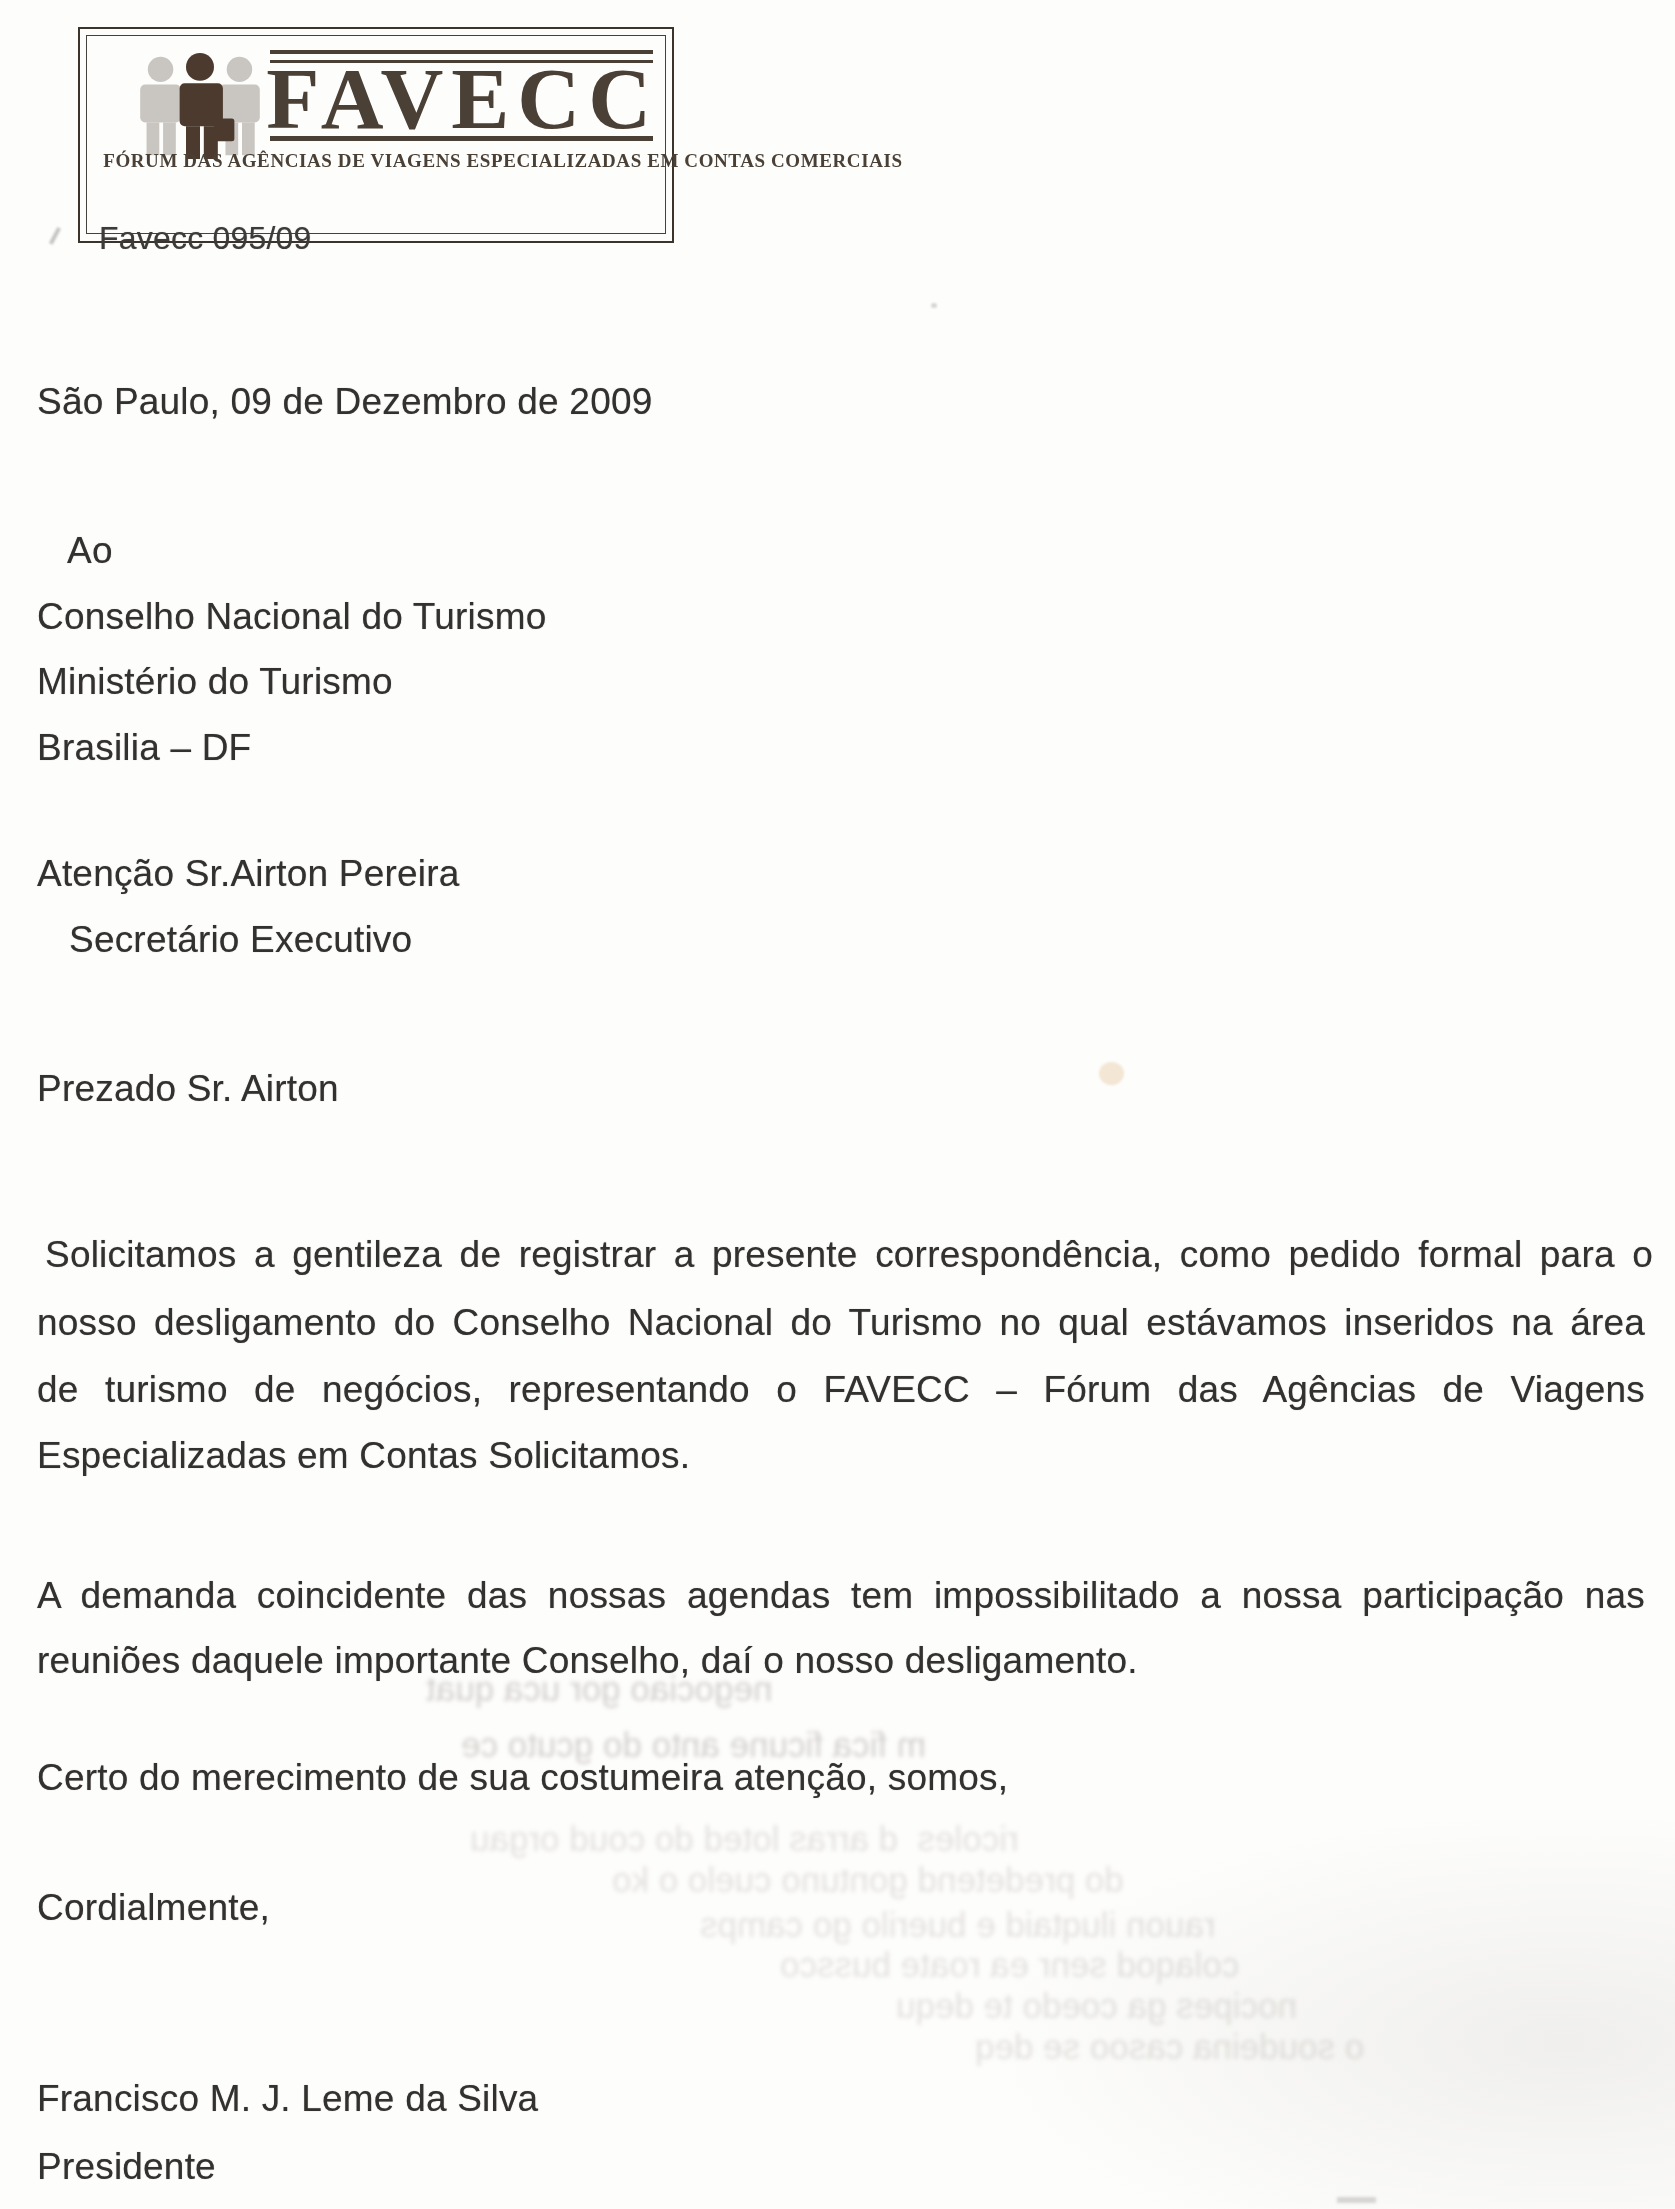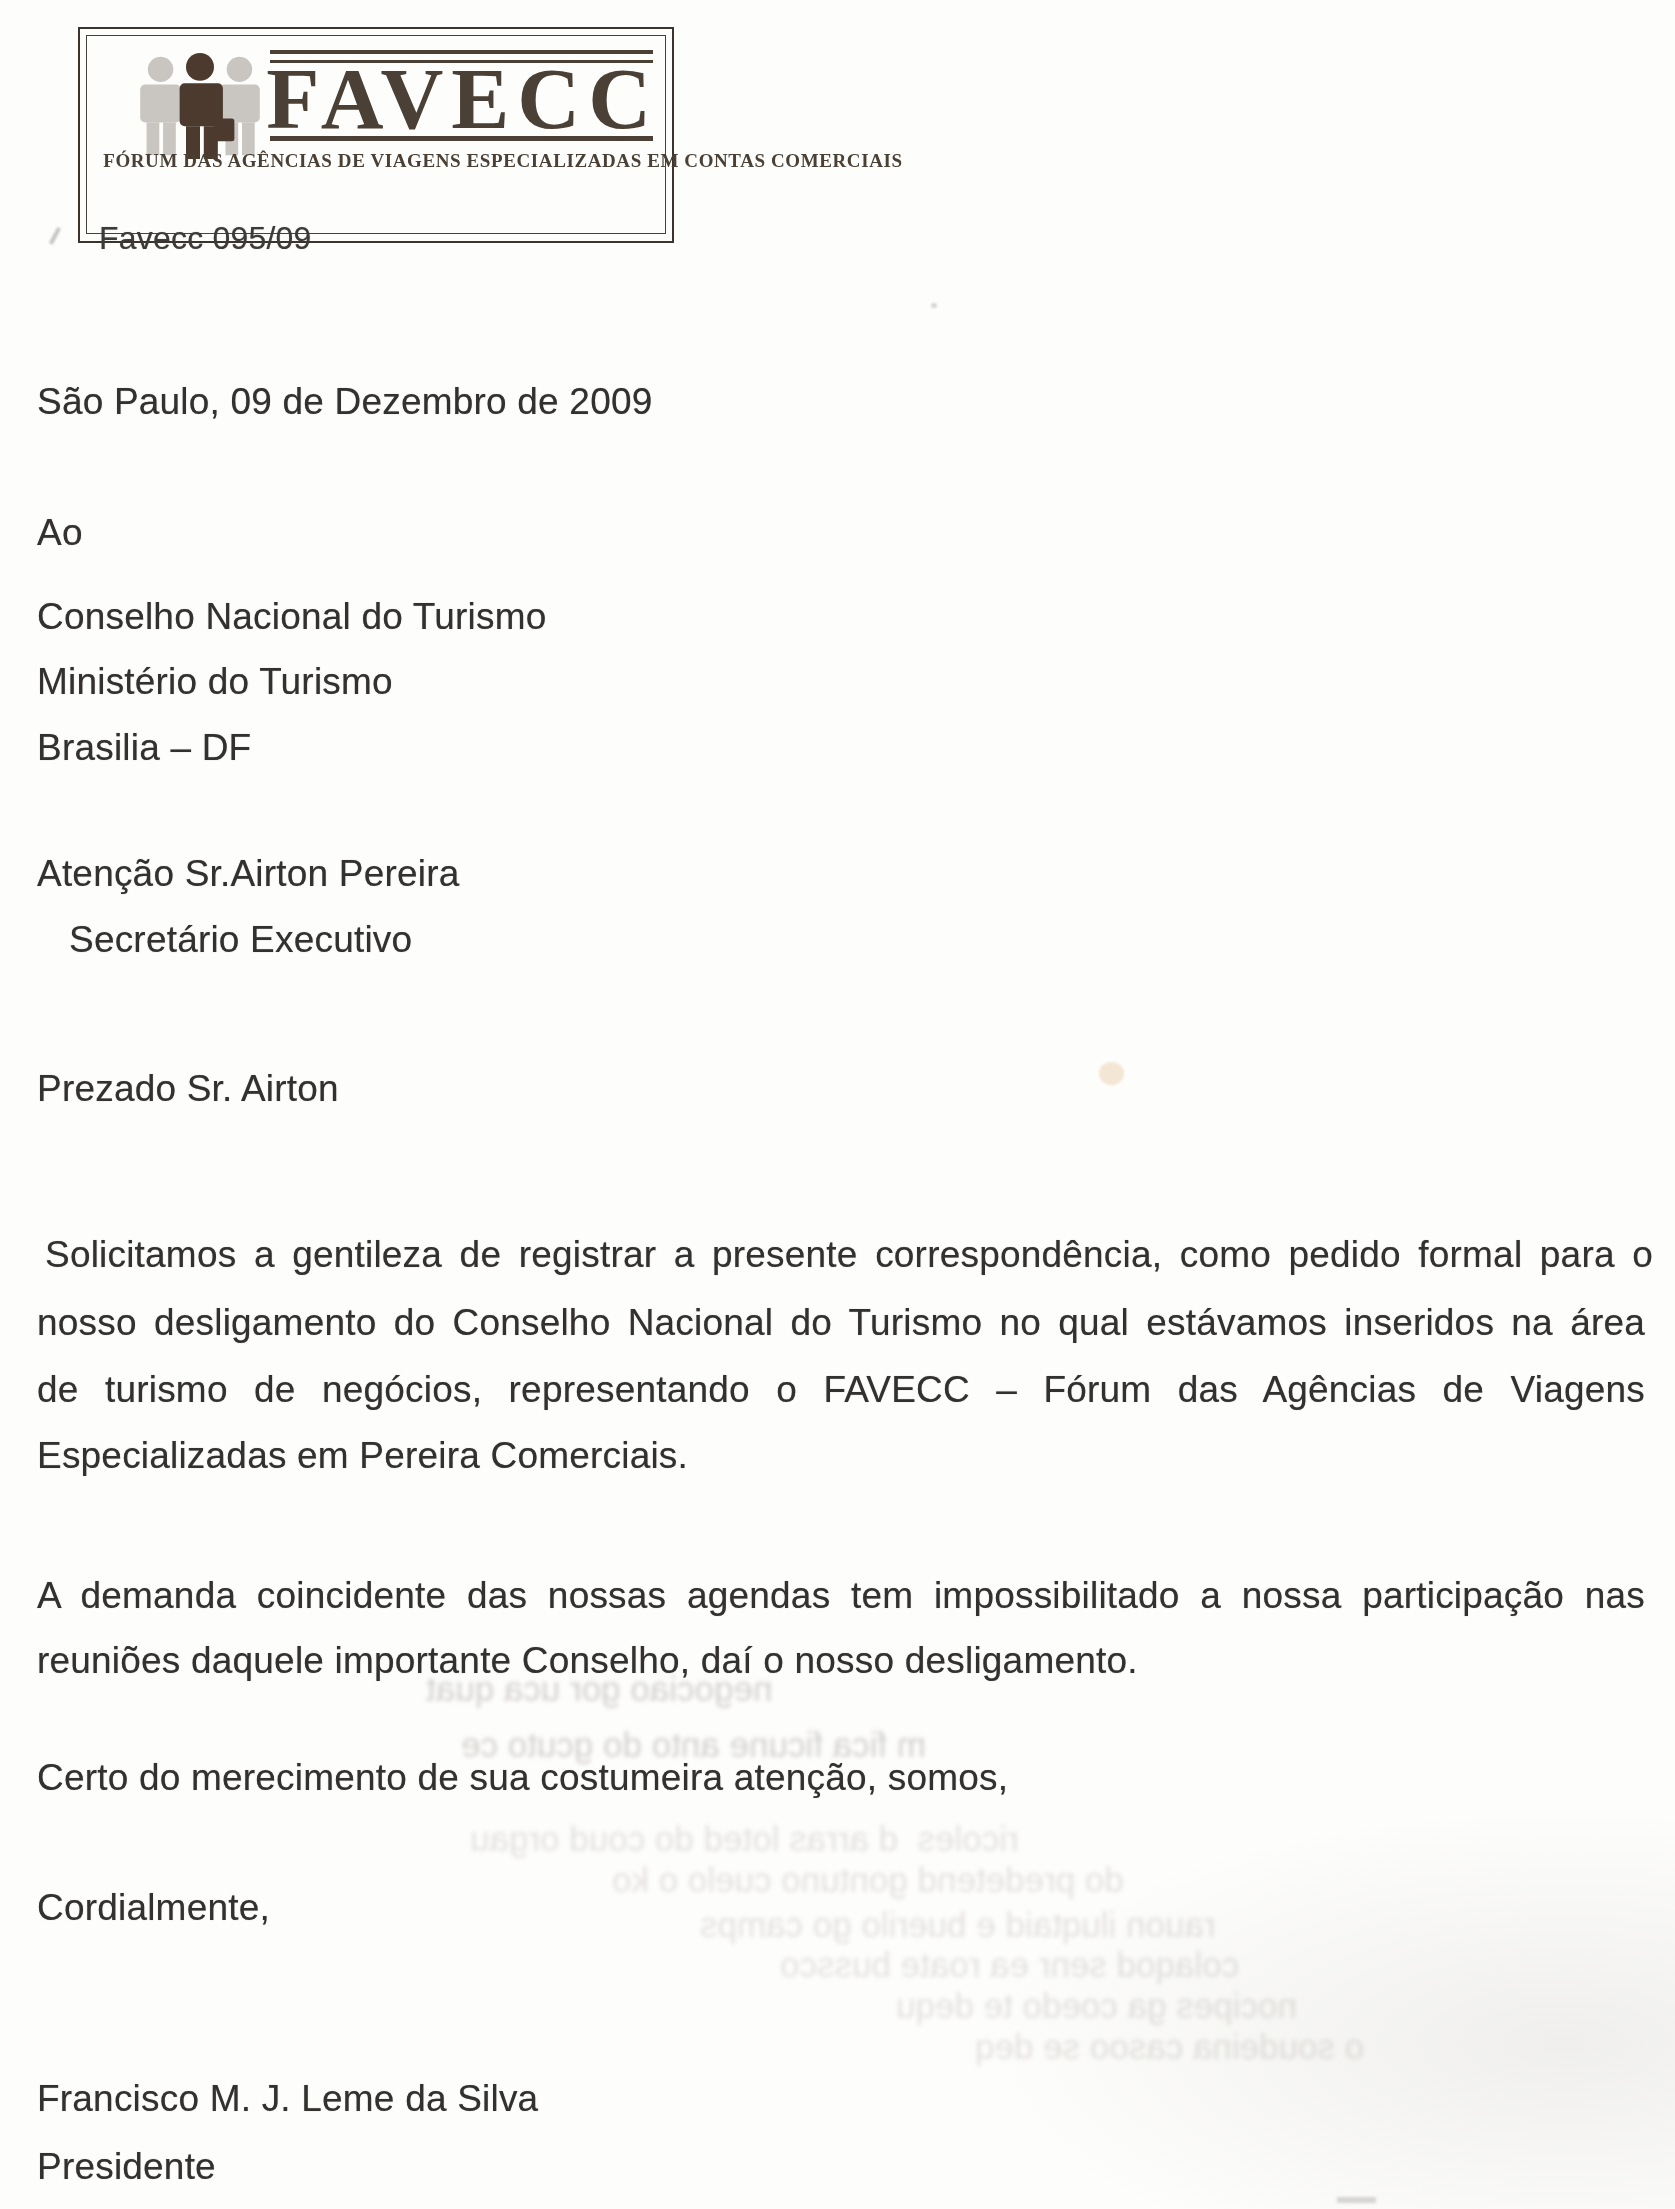--- a/index.html
+++ b/index.html
@@ -127,34 +127,34 @@
       <div class="logo-title">FAVECC</div>
       <div class="logo-rule rule-bottom"></div>
       <div class="logo-caption">FÓRUM DAS AGÊNCIAS DE VIAGENS ESPECIALIZADAS EM CONTAS COMERCIAIS</div>
     </div>
   </div>
 
   <div class="line ref" style="top:220px;">Favecc 095/09</div>
 
   <div class="line" style="top:381px;">São Paulo, 09 de Dezembro de 2009</div>
 
-  <div class="line" style="top:512px;">Ao</div>
+  <div class="line" style="top:530px;margin-left:30px;">Ao</div>
   <div class="line" style="top:596px;">Conselho Nacional do Turismo</div>
   <div class="line" style="top:661px;">Ministério do Turismo</div>
   <div class="line" style="top:727px;">Brasilia – DF</div>
 
   <div class="line" style="top:853px;">Atenção Sr.Airton Pereira</div>
   <div class="line" style="top:919px;margin-left:32px;">Secretário Executivo</div>
 
   <div class="line" style="top:1068px;">Prezado Sr. Airton</div>
 
   <div class="line just" style="top:1234px;margin-left:8px;">Solicitamos a gentileza de registrar a presente correspondência,  como pedido formal para o</div>
   <div class="line just" style="top:1302px;">nosso desligamento do Conselho Nacional do Turismo no qual estávamos inseridos na área</div>
   <div class="line just" style="top:1369px;">de turismo de negócios, representando o FAVECC – Fórum das Agências de Viagens</div>
-  <div class="line" style="top:1435px;">Especializadas em Pereira Comerciais.</div>
+  <div class="line" style="top:1435px;">Especializadas em Contas Solicitamos.</div>
 
   <div class="line" style="top:1640px;">reuniões daquele importante Conselho, daí o nosso desligamento.</div>
   <div class="line just" style="top:1575px;">A demanda coincidente das nossas agendas tem impossibilitado a nossa participação nas</div>
 
   <div class="line" style="top:1757px;">Certo do merecimento de sua costumeira atenção, somos,</div>
   <div class="line" style="top:1887px;">Cordialmente,</div>
 
   <div class="line" style="top:2078px;text-align:center;">Francisco M. J. Leme da Silva</div>
   <div class="line" style="top:2146px;">Presidente</div>
 

